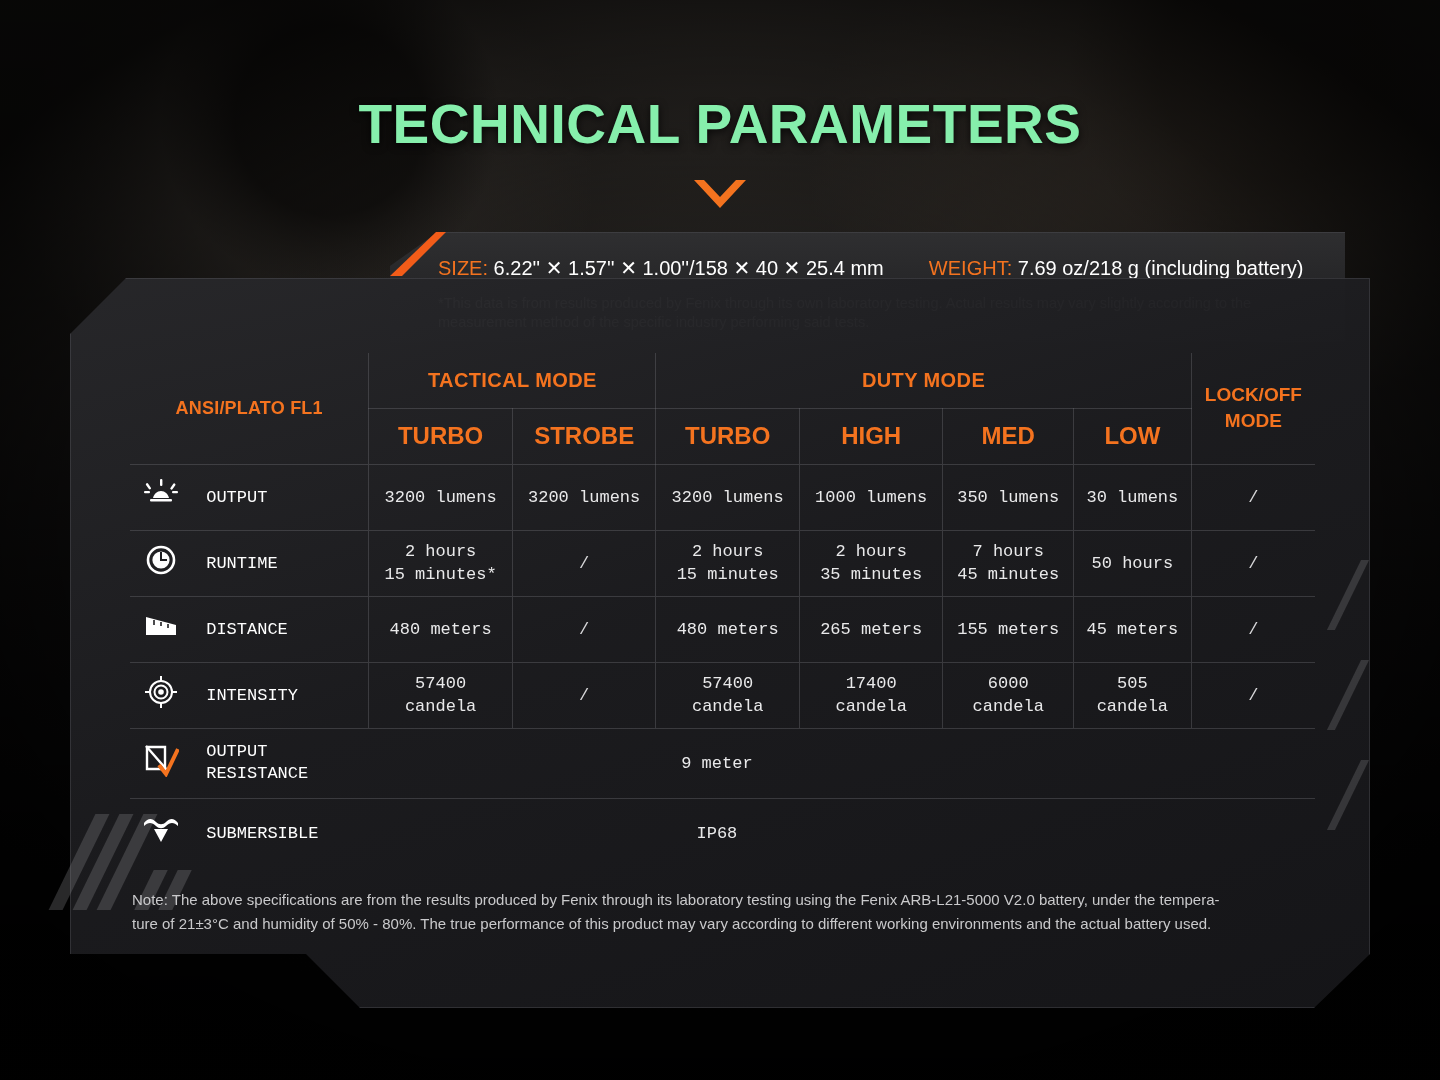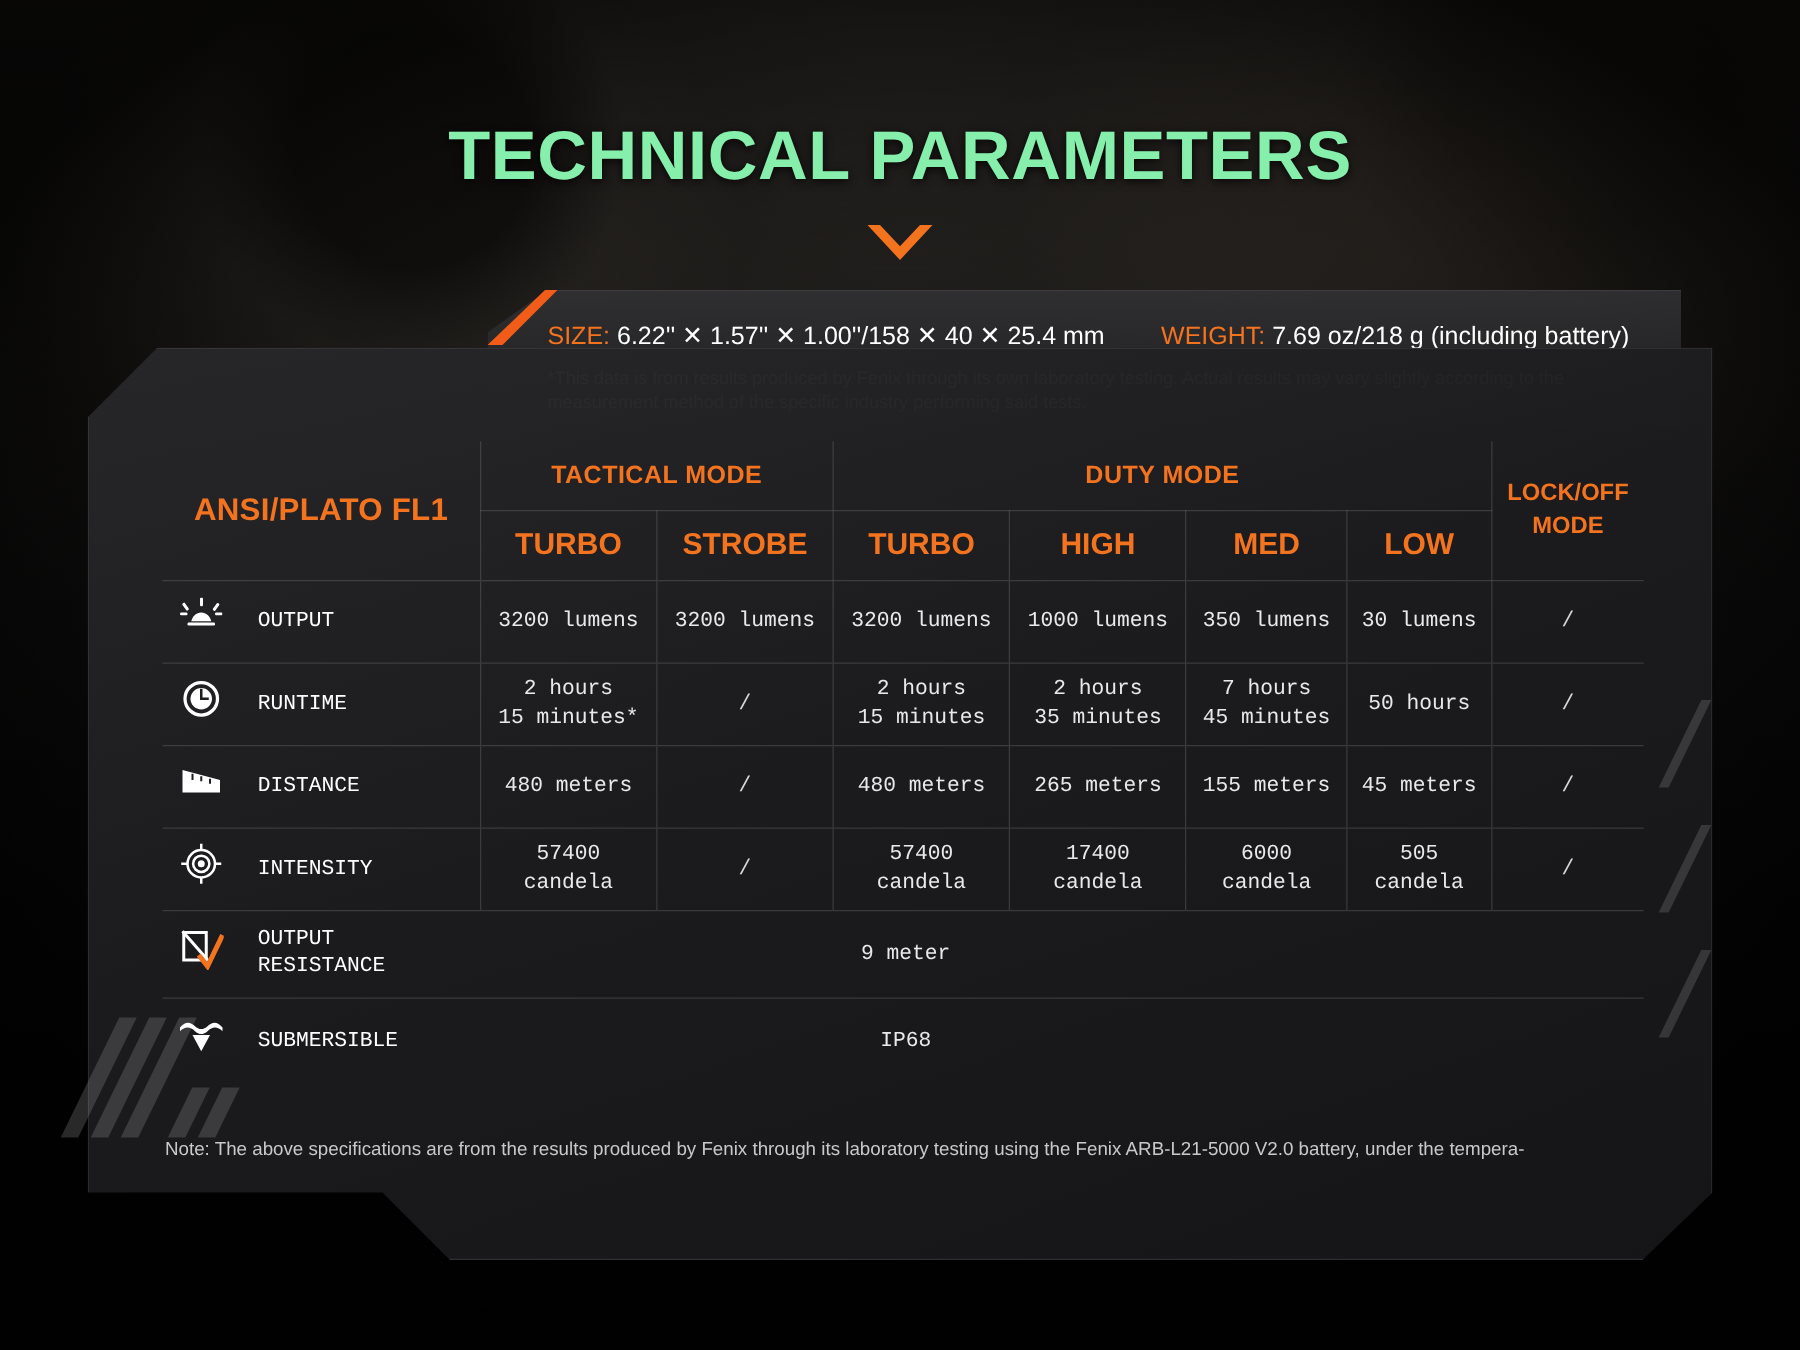--- a/index.html
+++ b/index.html
@@ -180,21 +180,21 @@
     font-weight: bold;
     letter-spacing: 0.4px;
   }
   .mode-sub {
     color: #f4731f;
     font-size: 24px;
     font-weight: bold;
   }
   .ansi {
     color: #f4731f;
-    font-size: 25px;
+    font-size: 18px;
     font-weight: bold;
     letter-spacing: 0.2px;
   }
   .lockoff {
     color: #f4731f;
     font-size: 19px;
     font-weight: bold;
     line-height: 26px;
   }
   .vline { border-left: 1px solid rgba(125,125,132,0.33); }
@@ -215,21 +215,21 @@
   .cell-two { line-height: 24px; }
   .slash { color: #d8d8da; }
 
   .widecell { font-size: 18px; }
   .tall td { height: 70px; }
 
   
   #note {
     position: absolute;
     left: 132px;
-    top: 908px;
+    top: 888px;
     width: 1205px;
     font-size: 15px;
     line-height: 24px;
     color: #c9c9cb;
   }
 </style>
 </head>
 <body>
 
 <div id="bg"></div>
@@ -457,13 +457,14 @@
         <span class="lbl">SUBMERSIBLE</span>
       </td>
       <td colspan="7" class="widecell" style="padding-right:250px">IP68</td>
     </tr>
   </tbody>
 </table>
 </div>
 
 <div id="note">
   <div>Note: The above specifications are from the results produced by Fenix through its laboratory testing using the Fenix ARB-L21-5000 V2.0 battery, under the tempera-</div>
+  <div>ture of 21±3°C and humidity of 50% - 80%. The true performance of this product may vary according to different working environments and the actual battery used.</div>
 </div>
 
 </body></html>

